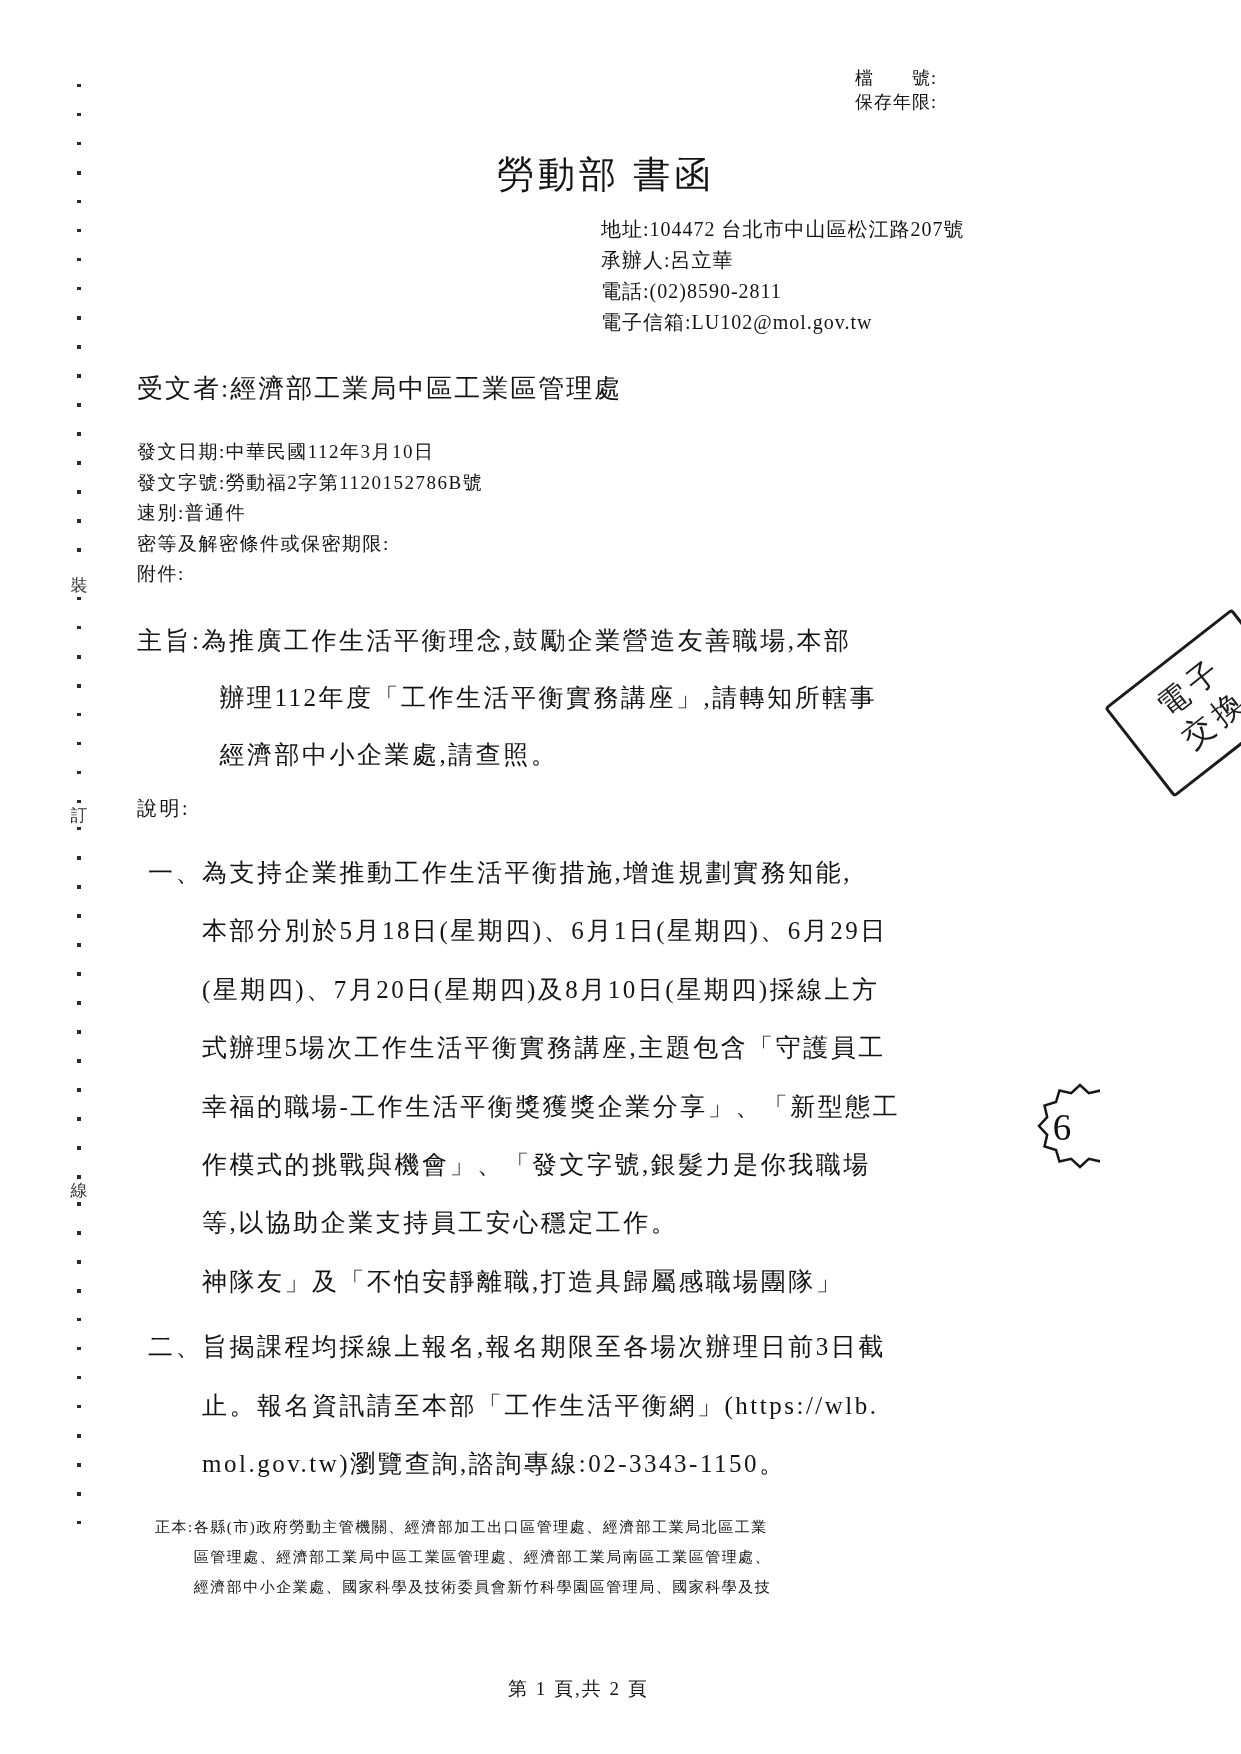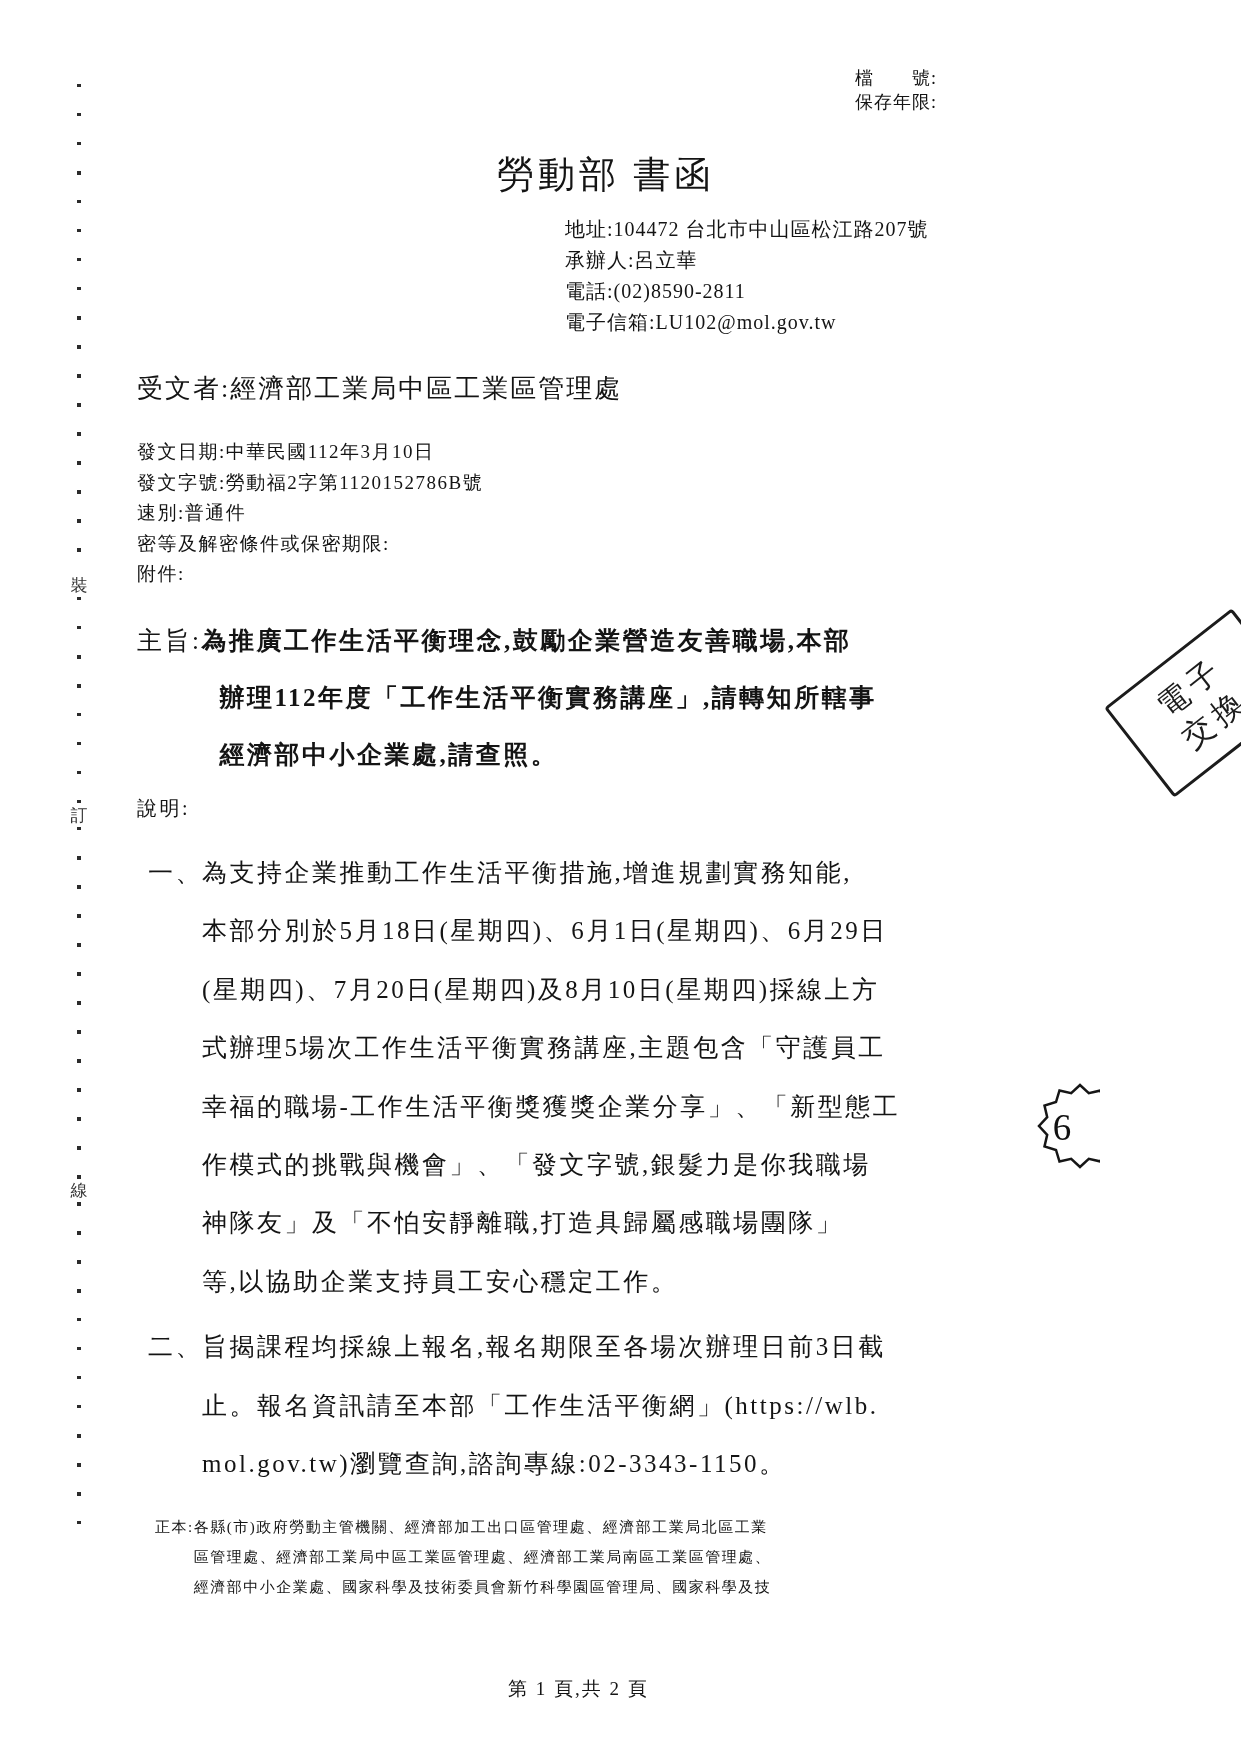--- a/index.html
+++ b/index.html
@@ -11,30 +11,30 @@
   }
 
   
   .file-block { position:absolute; left:855px; top:66px; font-size:18px; line-height:24px; letter-spacing:1px; }
 
   
   .doc-title { position:absolute; left:497px; top:150px; font-size:37px; letter-spacing:4px; white-space:nowrap; }
 
   
   .sender { position:absolute; left:565px; top:214px; font-size:20px; line-height:31px; letter-spacing:1px; }
-  .sender div { white-space:nowrap; }
+  .sender div { white-space:nowrap;margin-left:36px; }
 
   .recipient { position:absolute; left:137px; top:371px; font-size:26px; letter-spacing:2px; white-space:nowrap; }
 
   .meta { position:absolute; left:137px; top:437px; font-size:19px; line-height:30.5px; letter-spacing:1.5px; }
   .meta div { white-space:nowrap; }
 
   .subject { position:absolute; left:137px; top:612px; font-size:25px; line-height:57px; letter-spacing:2.5px; display:flex; }
   .subject .label { flex:none; }
-  .subject .content div { white-space:nowrap;font-weight:bold; }
+  .subject .content div { white-space:nowrap; }
   .subject .content .cont { padding-left:18px; }
 
   .desc-label { position:absolute; left:137px; top:795px; font-size:20px; letter-spacing:2.5px; }
 
   .items { position:absolute; left:148px; top:844px; }
   .item { display:flex; font-size:25px; line-height:58.4px; letter-spacing:2.5px; }
   .item + .item { margin-top:7px; }
   .item .no { flex:none; width:54px; }
   .item .body div { white-space:nowrap; }
 
@@ -116,22 +116,22 @@
 <div class="items">
   <div class="item">
     <div class="no">一、</div>
     <div class="body">
       <div>為支持企業推動工作生活平衡措施,增進規劃實務知能,</div>
       <div>本部分別於5月18日(星期四)、6月1日(星期四)、6月29日</div>
       <div>(星期四)、7月20日(星期四)及8月10日(星期四)採線上方</div>
       <div>式辦理5場次工作生活平衡實務講座,主題包含「守護員工</div>
       <div>幸福的職場-工作生活平衡獎獲獎企業分享」、「新型態工</div>
       <div>作模式的挑戰與機會」、「發文字號,銀髮力是你我職場</div>
+      <div>等,以協助企業支持員工安心穩定工作。</div>
       <div>神隊友」及「不怕安靜離職,打造具歸屬感職場團隊」</div>
-      <div>等,以協助企業支持員工安心穩定工作。</div>
     </div>
   </div>
   <div class="item">
     <div class="no">二、</div>
     <div class="body">
       <div>旨揭課程均採線上報名,報名期限至各場次辦理日前3日截</div>
       <div>止。報名資訊請至本部「工作生活平衡網」(https://wlb.</div>
       <div>mol.gov.tw)瀏覽查詢,諮詢專線:02-3343-1150。</div>
     </div>
   </div>

